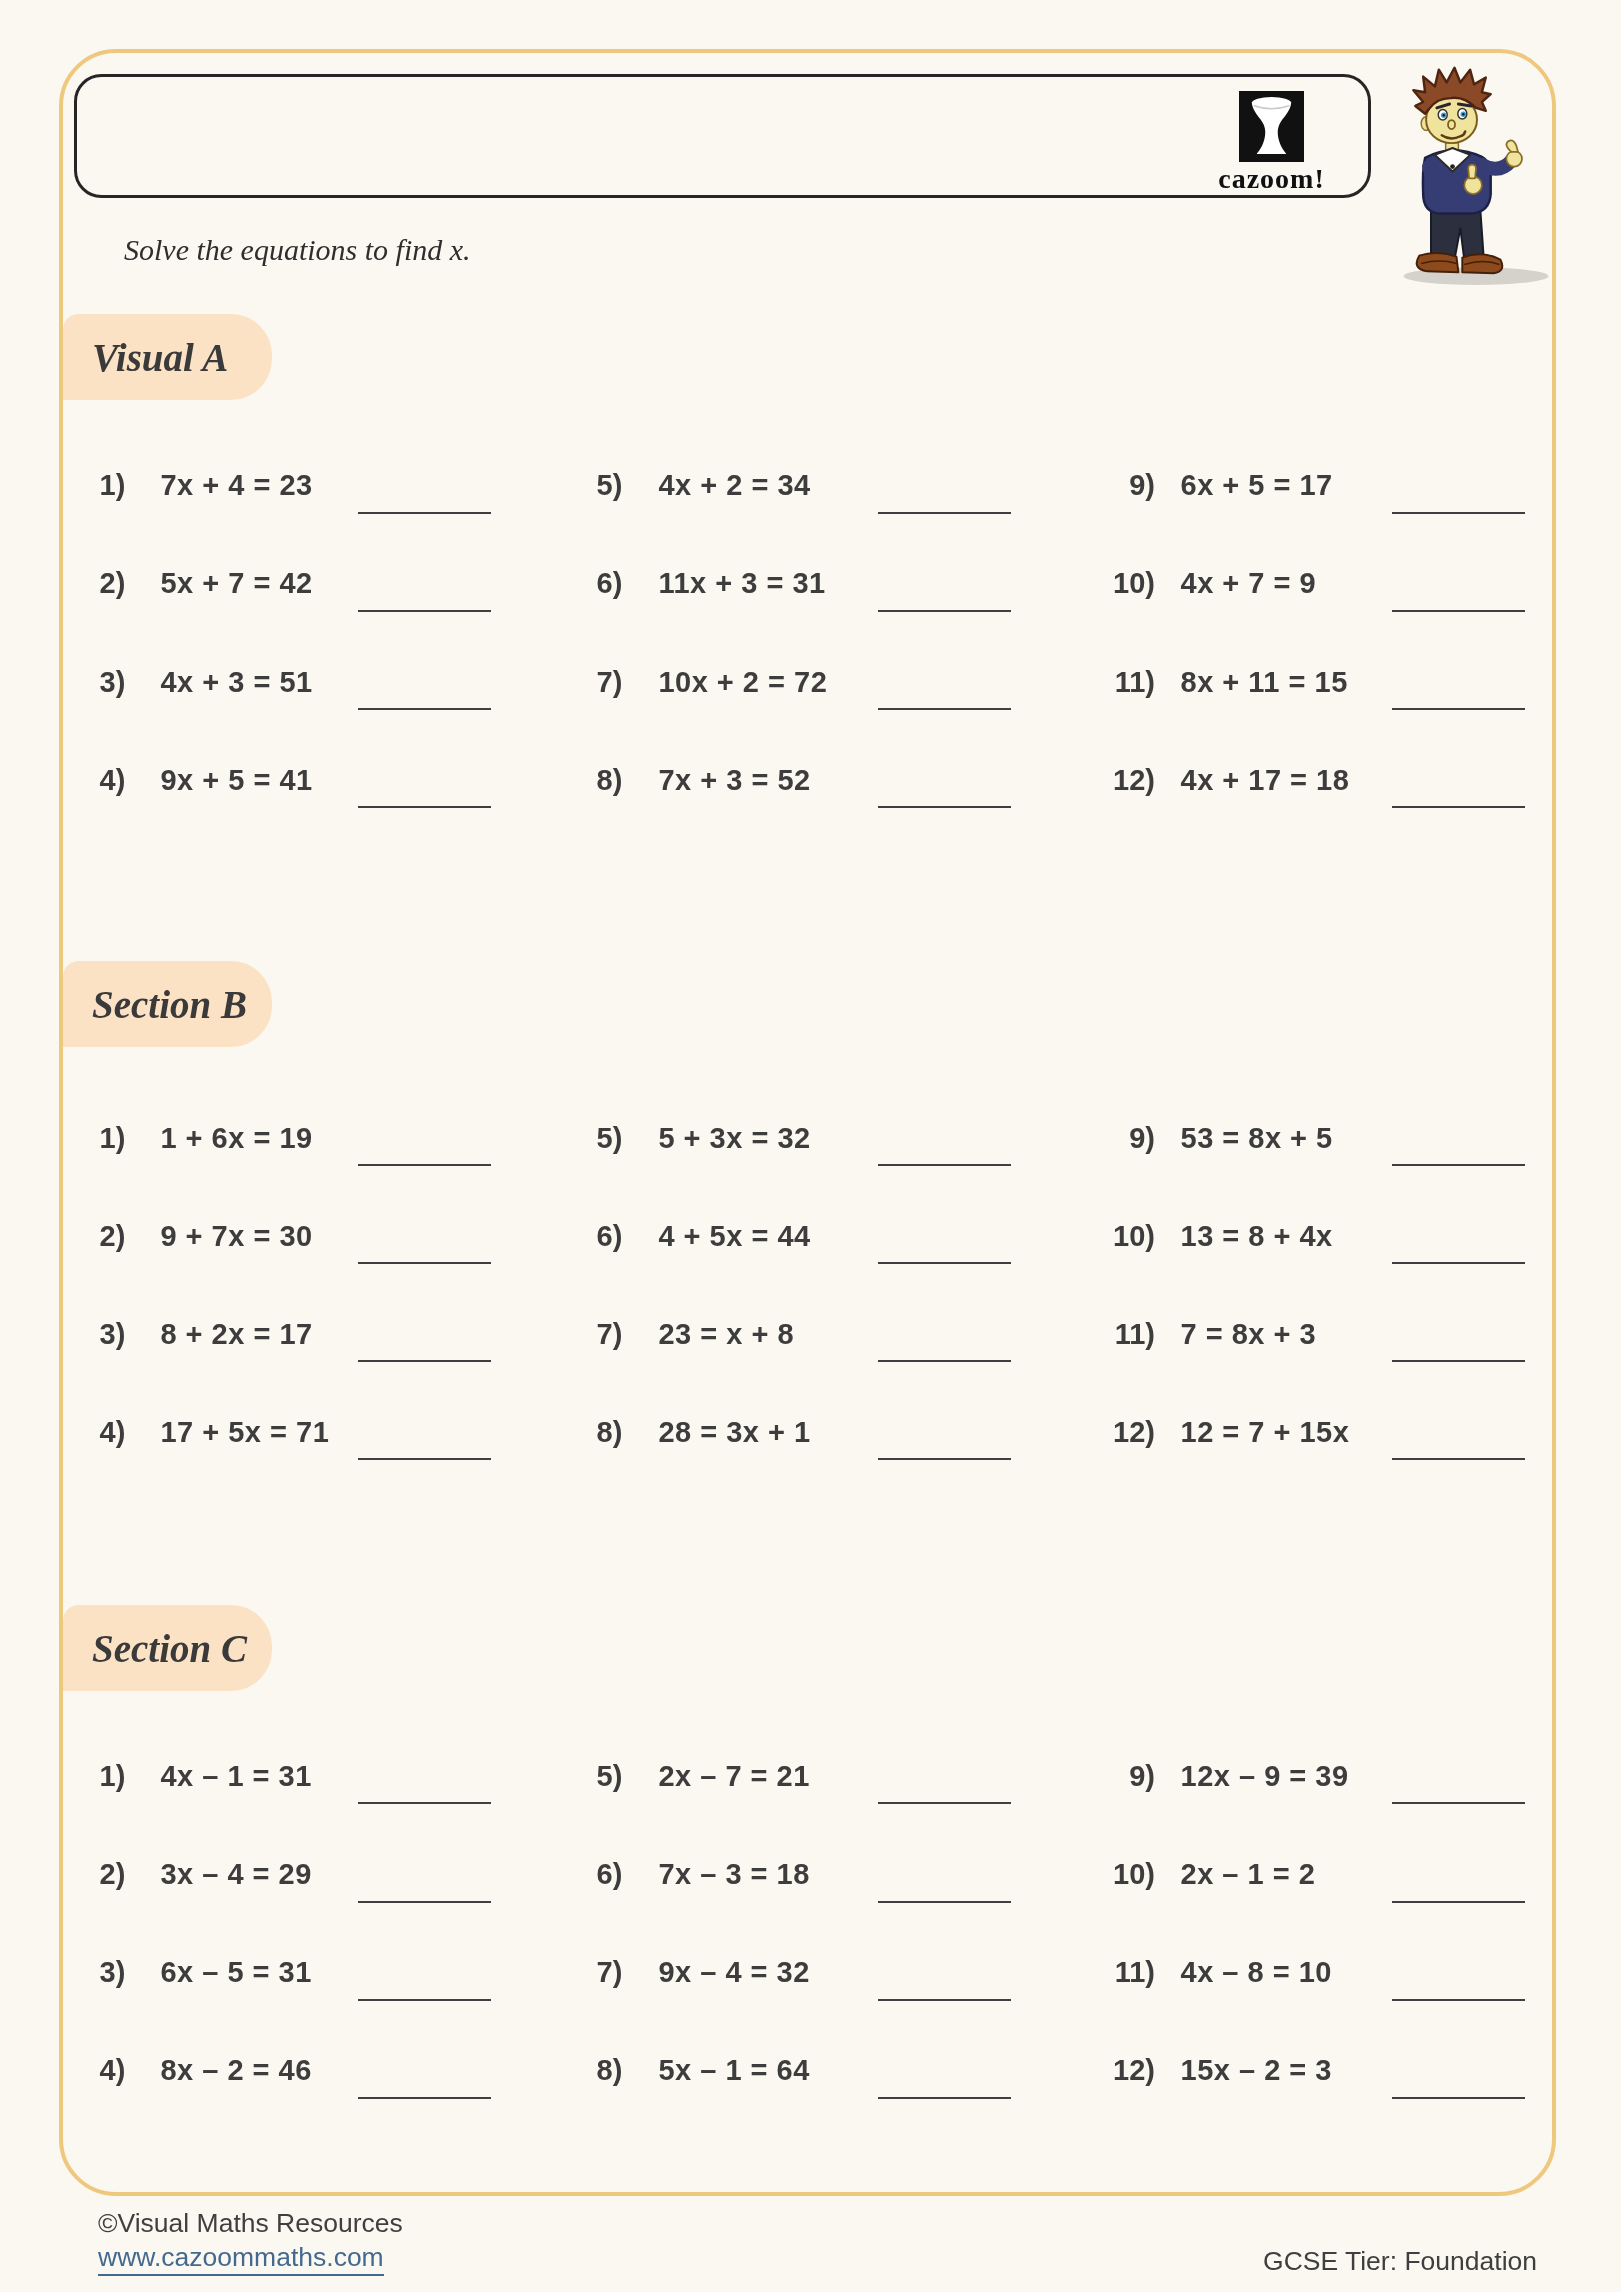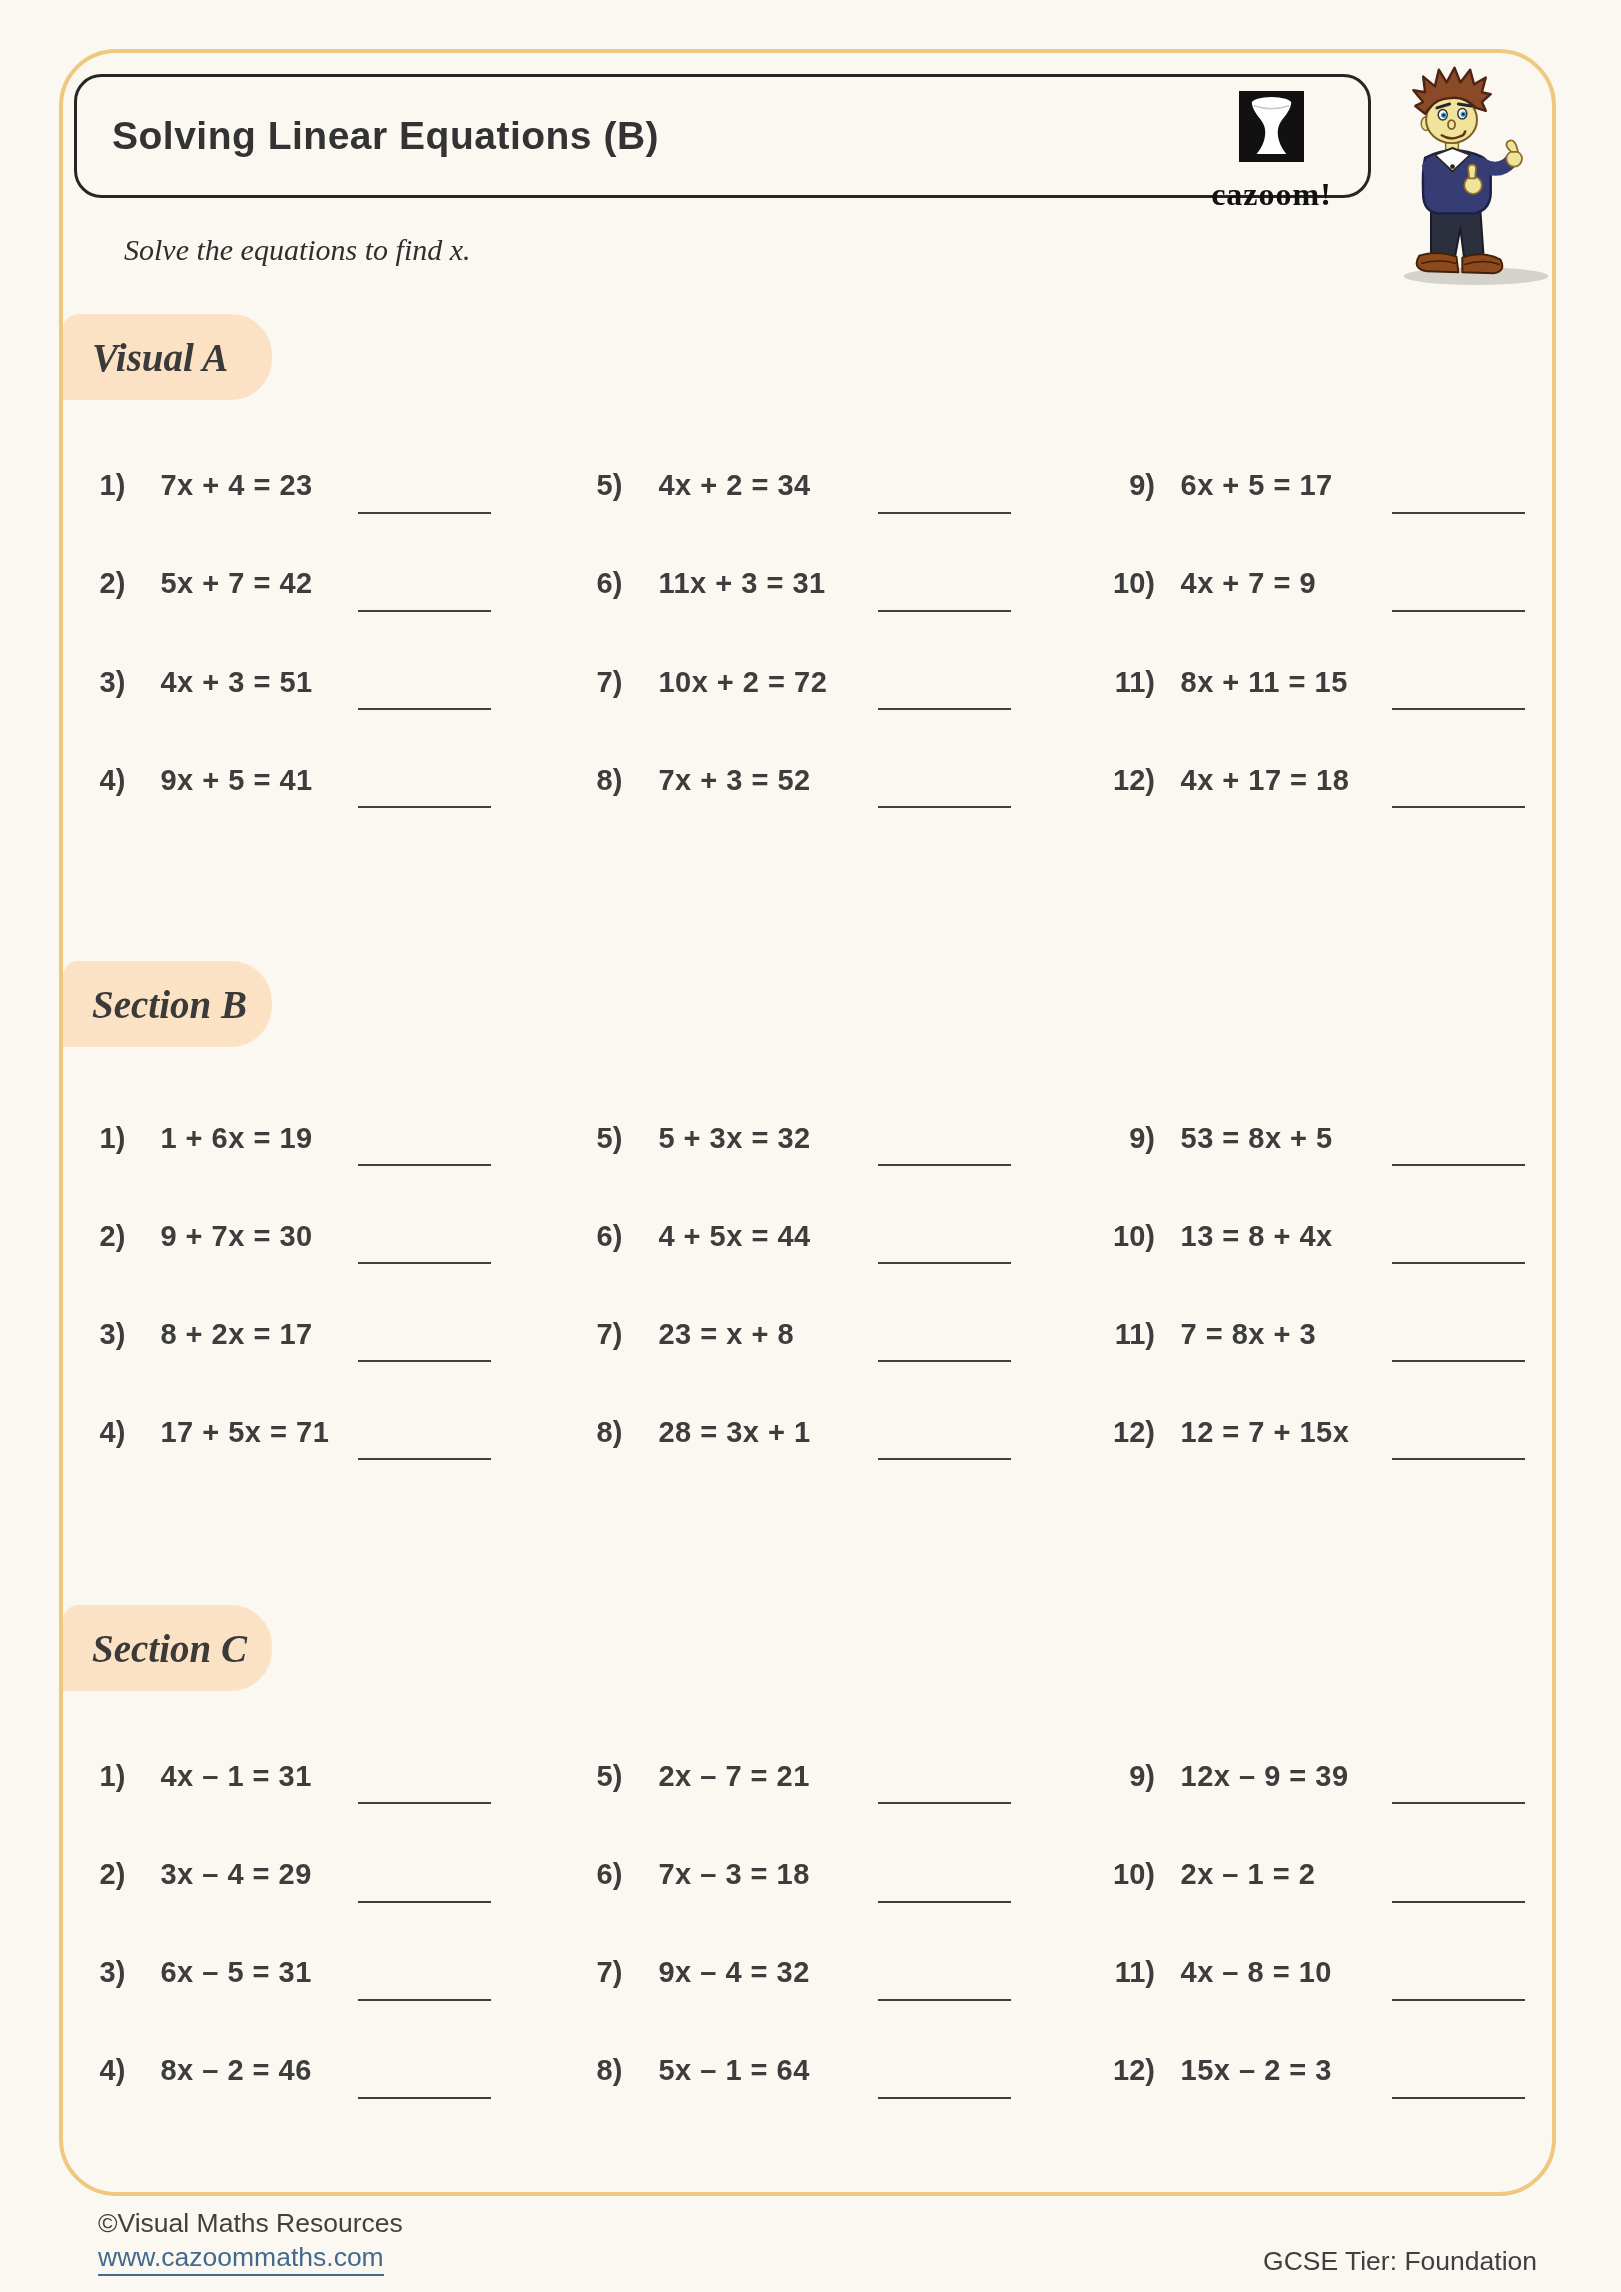--- a/index.html
+++ b/index.html
@@ -21,22 +21,22 @@
     box-sizing:border-box;border:3.9px solid #262626;border-radius:27.4px;
     background:#fbf8f1;display:flex;align-items:center;
   }
   .title-box h1{
     margin:0 0 0 35px;font-size:39px;font-weight:700;color:#333;letter-spacing:0.5px;
     font-family:"Liberation Sans",sans-serif;
   }
   .logo{position:absolute;right:33px;top:13.7px;width:127px;text-align:center;}
   .logo-drum{width:65px;height:71px;margin:0 auto;background:#111;}
   .logo-text{
-    font-family:"Liberation Serif",serif;font-weight:700;font-size:32px;color:#111;
-    letter-spacing:1px;margin-top:16px;line-height:1;
+    font-family:"Liberation Serif",serif;font-weight:700;font-size:28px;color:#111;
+    letter-spacing:1px;margin-top:3px;line-height:1;
   }
   .mascot{position:absolute;left:1394px;top:57px;width:165px;height:230px;}
   .instruction{
     position:absolute;left:124px;top:233px;margin:0;
     font-family:"Liberation Serif",serif;font-style:italic;font-size:30px;color:#2e2e2e;
   }
   .section-label{
     position:absolute;left:63px;width:209px;height:86px;background:#fce2c4;
     border-radius:15.7px 41px 41px 0;display:flex;align-items:center;
     padding-left:29px;box-sizing:border-box;
@@ -59,21 +59,20 @@
   .foot-right{position:absolute;right:84px;top:2246px;font-size:26.5px;color:#3f3f3f;}
 </style>
 </head>
 <body>
 
 <div class="sheet">
 
   <div class="frame"></div>
 
   <div class="title-box">
-    <h1>Solving Linear Equations (B)</h1>
     <div class="logo">
       <div class="logo-drum">
         <svg viewBox="0 0 66 72" width="65" height="71">
           <rect x="0" y="0" width="66" height="72" fill="#111"></rect>
           <ellipse cx="33" cy="12" rx="20" ry="6" fill="#fff"></ellipse>
           <path d="M13,12 L53,12 C52,22 44,27 41,34 C39,39 39,43 40,48 C42,57 46,61 48,64 L18,64 C20,61 24,57 26,48 C27,43 27,39 25,34 C22,27 14,22 13,12 Z" fill="#fff"></path>
           <path d="M15,15 Q33,21 51,15" stroke="#c9c9c9" stroke-width="1.6" fill="none"></path>
         </svg>
       </div>
       <div class="logo-text">cazoom!</div>

